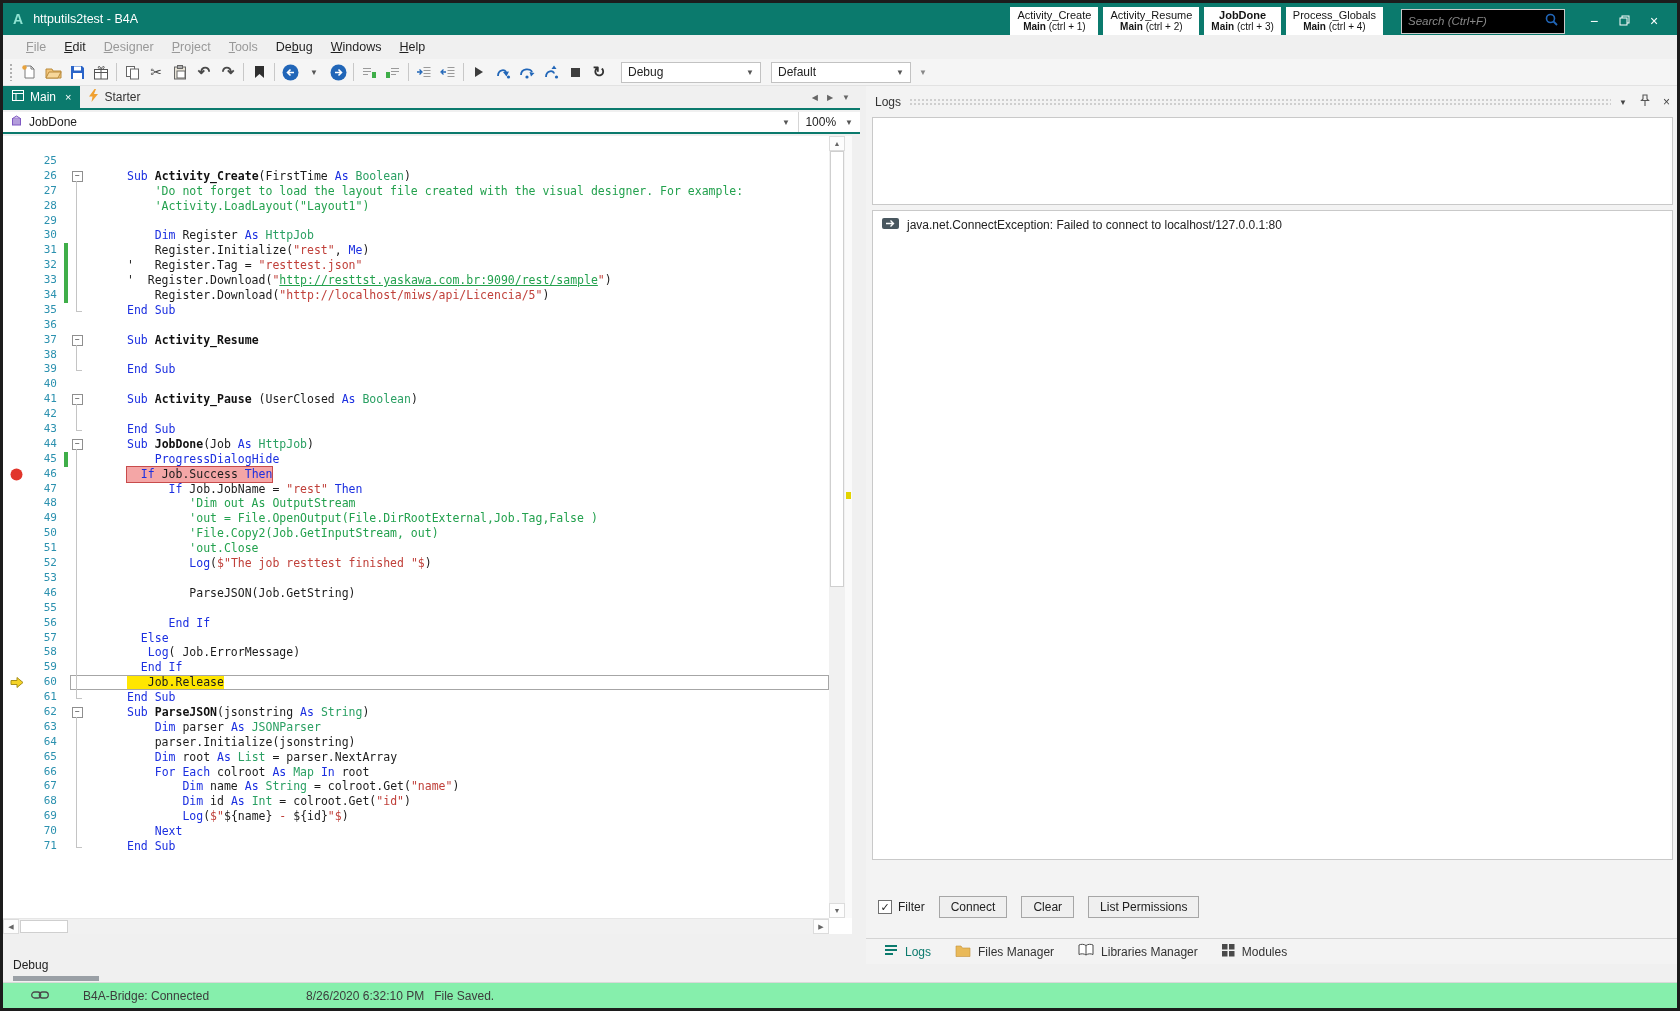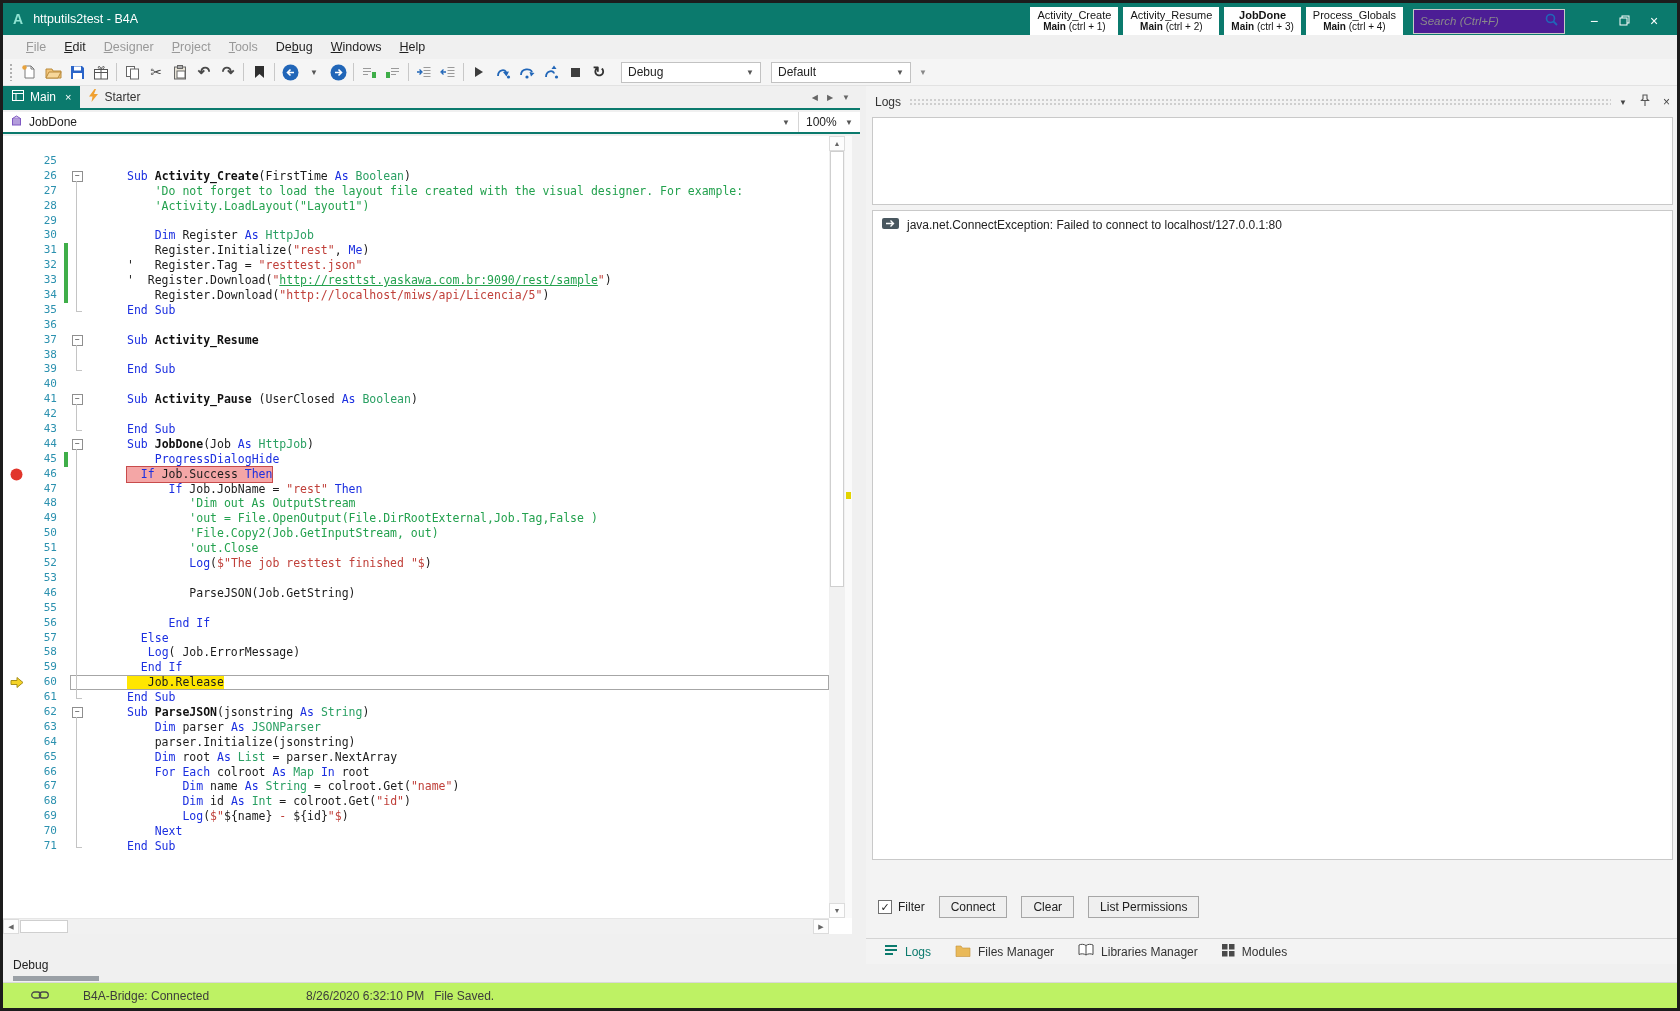--- a/index.html
+++ b/index.html
@@ -11,21 +11,21 @@
   .titlebar{position:absolute;left:0;top:0;right:0;height:32px;background:#0b7a6d;display:flex;align-items:center;color:#fff;}
   .applogo{margin-left:10px;font-weight:bold;color:#8fe3d2;font-size:14px;}
   .wtitle{margin-left:10px;font-size:12.5px;}
   .tb-right{position:absolute;right:8px;top:0;height:36px;display:flex;align-items:center;}
   .tb-tab{background:#fff;color:#141414;height:29px;margin-left:5px;padding:2px 7px 0;text-align:center;
           font-size:11px;line-height:12.5px;white-space:nowrap;cursor:default;}
   .tb-tab .t1{font-size:11px;}
   .tb-tab.active .t1{font-weight:bold;}
   .tb-tab .t2{font-size:10px;}
   .tb-tab .t2 b{font-weight:bold;}
-  .searchbox{width:152px;height:25px;background:#4c1d95;border:1px solid #c9c9c9;margin-left:10px;display:flex;
+  .searchbox{width:164px;height:25px;background:#000000;border:1px solid #c9c9c9;margin-left:18px;display:flex;
              align-items:center;justify-content:space-between;padding:0 6px;}
   .search-ph{color:#8a8a8a;font-style:italic;font-size:11.5px;}
   .winbtns{display:flex;margin-left:14px;align-items:center;}
   .winbtn{width:30px;text-align:center;color:#fff;font-size:14px;}
 
   
   .menubar{position:absolute;top:32px;left:0;right:0;height:24px;background:#f0f0f0;display:flex;align-items:center;
            padding-left:14px;font-size:12.5px;}
   .menu-item{padding:3px 9px;color:#1f1f1f;}
   .menu-item.gray{color:#999;}
@@ -47,22 +47,22 @@
   .dtab{height:22px;display:flex;align-items:center;padding:0 9px;font-size:12px;gap:6px;color:#333;}
   .dtab.active{background:#0b7a6d;color:#fff;}
   .dtab .close{font-size:11px;margin-left:3px;}
   .dtabs-nav{margin-left:auto;margin-bottom:6px;margin-right:10px;display:flex;gap:9px;color:#666;font-size:8px;}
 
   
   .methodrow{position:absolute;top:109px;left:0;width:857px;height:22px;background:#fff;
              border-bottom:2px solid #0b7a6d;display:flex;align-items:stretch;}
   .mcombo{flex:1;display:flex;align-items:center;padding-left:8px;font-size:12px;color:#222;gap:7px;}
   .mcombo .car{margin-left:auto;margin-right:8px;}
-  .zcombo{width:62px;border-left:1px solid #d5d5d5;display:flex;align-items:center;justify-content:space-between;
-          padding:0 7px;font-size:12px;color:#222;}
+  .zcombo{width:62px;border-left:1px solid #d5d5d5;display:flex;align-items:center;justify-content:flex-end;
+          padding:0 7px;font-size:12px;color:#222;gap:9px;}
 
   
   .editor{position:absolute;top:133px;left:0;width:849px;height:798px;background:#fff;}
   .codearea{position:absolute;left:0;top:0;width:826px;bottom:16px;overflow:hidden;padding-top:18px;}
   .crow{display:flex;height:14.9px;font-family:"DejaVu Sans Mono",monospace;font-size:11.5px;line-height:14.9px;}
   .cmargin{width:27px;flex:none;position:relative;}
   .cmargin svg{position:absolute;left:7px;top:1px;}
   .clnum{width:34px;flex:none;text-align:right;color:#2b91af;font-size:11px;padding-right:7px;}
   .cbar{width:4px;flex:none;margin-right:2px;}
   .cbar.on{background:#3fae49;}
@@ -91,21 +91,21 @@
   .markers{position:absolute;left:842px;top:0;width:7px;bottom:16px;background:#fafafa;}
   .ymark{position:absolute;top:356px;left:1px;width:5px;height:7px;background:#e3d400;}
   .hscroll{position:absolute;left:0;bottom:0;width:826px;height:16px;background:#f1f1f1;border-top:1px solid #e6e6e6;}
   .hs-btn{position:absolute;top:0;width:16px;height:15px;background:#fdfdfd;border:1px solid #dcdcdc;color:#666;
           font-size:7px;display:flex;align-items:center;justify-content:center;}
   .hs-thumb{position:absolute;left:17px;top:1px;width:48px;height:13px;background:#fff;border:1px solid #cfcfcf;}
 
   
   .debugtab{position:absolute;left:10px;top:955px;font-size:12px;color:#222;}
   .debugtab .indicator{margin-top:4px;width:86px;height:5px;background:#9aa0a6;}
-  .statusbar{position:absolute;left:0;right:0;bottom:0;height:26px;background:#bef264;border-top:1px solid #d9d9d9;
+  .statusbar{position:absolute;left:0;right:0;bottom:0;height:26px;background:#86efac;border-top:1px solid #d9d9d9;
              display:flex;align-items:center;font-size:12px;color:#3c3c3c;padding-left:28px;}
   .sb-gap34{margin-left:34px;} .sb-gap13{margin-left:13px;} .sb-gap10{margin-left:10px;}
 
   
   .rightpanel{position:absolute;left:863px;top:83px;width:813px;height:878px;background:#f3f3f3;}
   .lp-header{height:22px;margin-top:5px;display:flex;align-items:center;padding:0 9px;font-size:12px;color:#333;gap:8px;}
   .lp-dots{flex:1;height:9px;background:radial-gradient(circle,#cfcfcf 0.9px,transparent 1.05px) 0 0/4px 4px;}
   .lp-icons{display:flex;gap:13px;color:#444;align-items:center;font-size:12px;}
   .lp-icons .small{font-size:8px;}
   .lp-box1{margin:4px 6px 0 6px;height:88px;background:#fff;border:1px solid #c9c9c9;}

